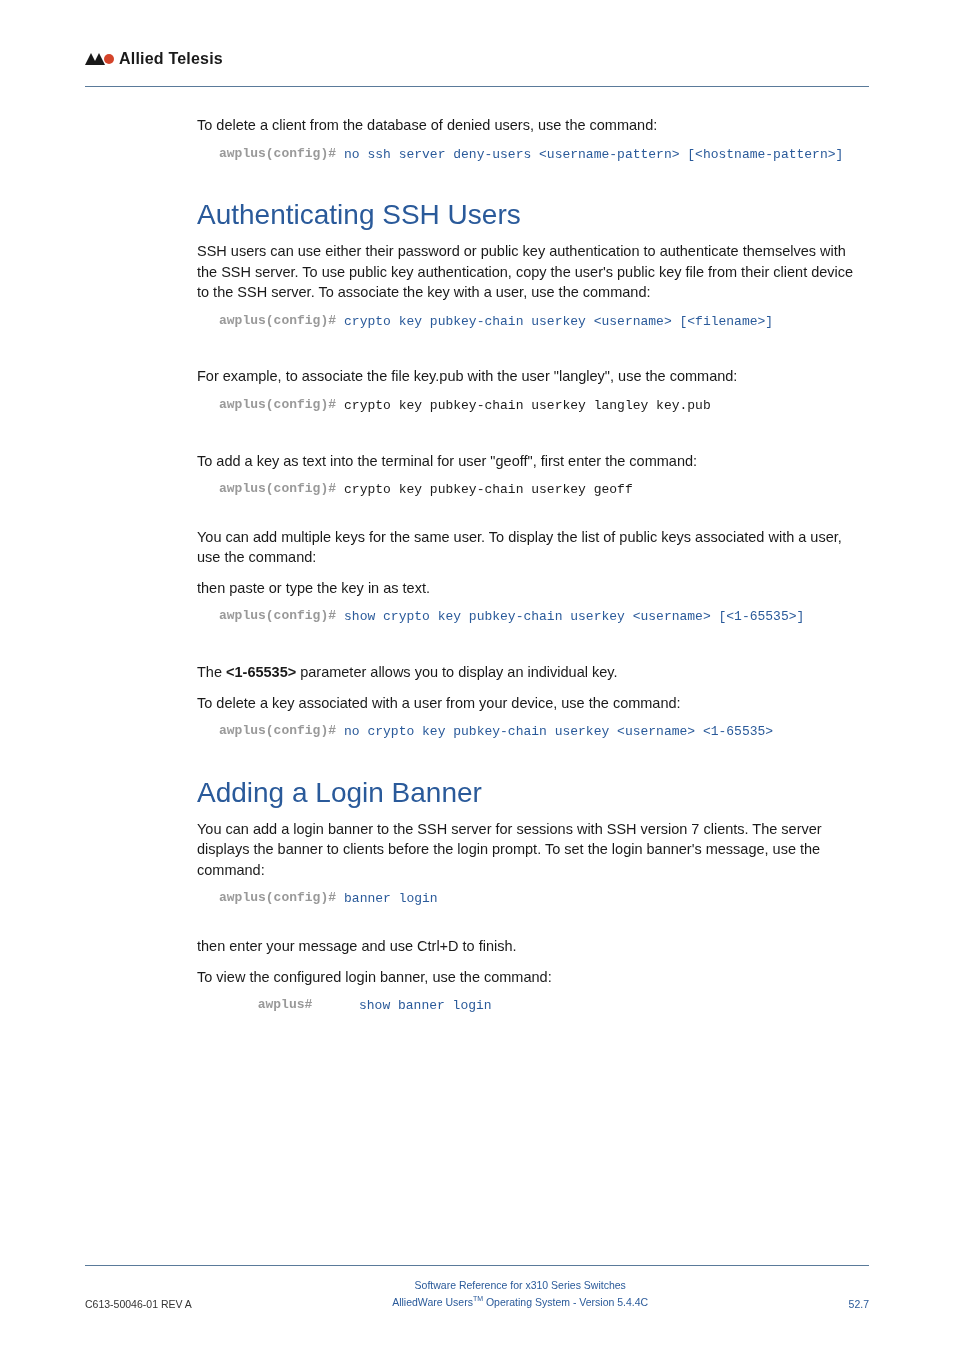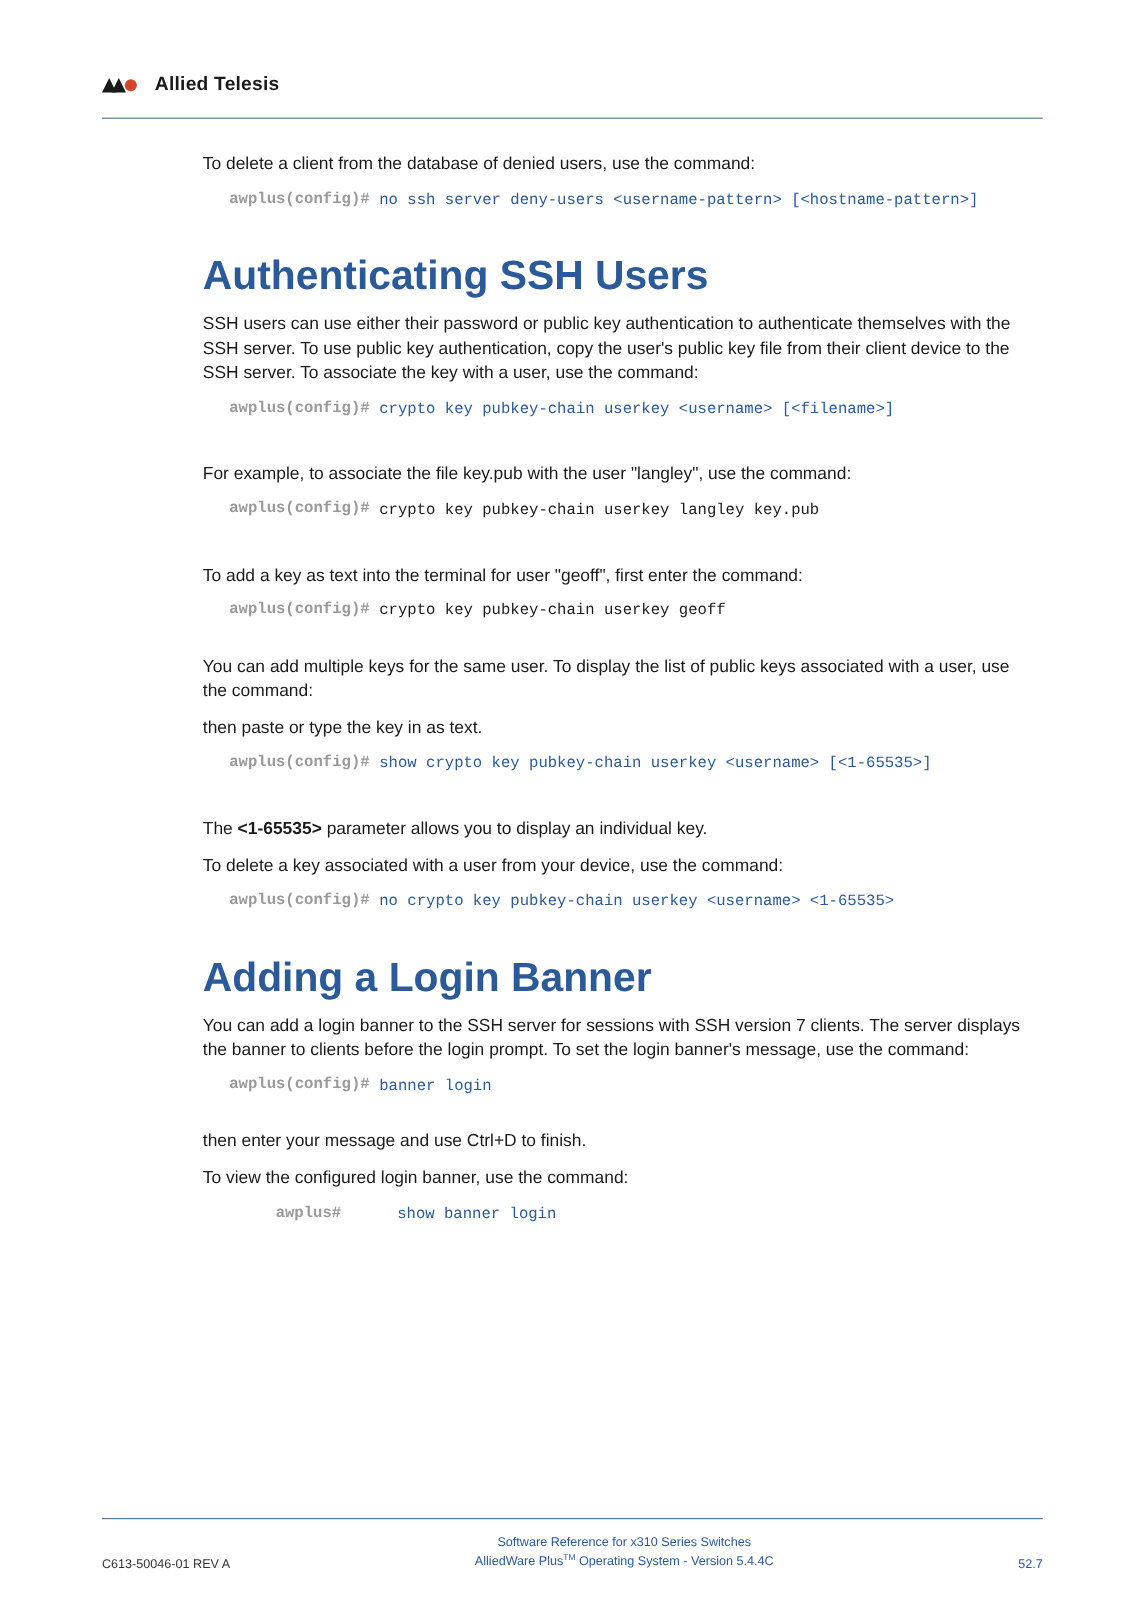--- a/index.html
+++ b/index.html
@@ -17,31 +17,30 @@
     .header {
       display: flex;
       align-items: center;
       padding-bottom: 18px;
       border-bottom: 1.5px solid #5a7a9a;
       margin-bottom: 28px;
     }
     .logo {
       display: flex;
       align-items: center;
-      gap: 12px;
-      margin-top: 12px;
+      gap: 2px;
     }
     .logo-icon { display: flex; align-items: center; }
     .logo-text {
       font-size: 16px;
       font-weight: 600;
       color: #1a1a1a;
       letter-spacing: 0.2px;
     }
-    .content { margin-left: 84px; margin-right: 5px; }
+    .content { margin-left: 112px; margin-right: 5px; }
     .para {
       font-size: 14.5px;
       line-height: 1.42;
       color: #1a1a1a;
       margin-bottom: 10px;
     }
     .cmd-block {
       margin: 10px 0 36px 22px;
       display: flex;
       font-family: Liberation Mono, monospace;
@@ -50,22 +49,22 @@
     .cmd-block.tighter { margin-bottom: 28px; }
     .prompt {
       color: #999;
       font-weight: bold;
       white-space: nowrap;
       padding-right: 8px;
     }
     .cmd-text { color: #2a5a9a; line-height: 1.35; }
     .cmd-text.black { color: #1a1a1a; }
     h2 {
-      font-size: 34px;
-      font-weight: 700;
+      font-size: 28px;
+      font-weight: 400;
       color: #2a5a9a;
       margin-bottom: 10px;
       margin-top: 8px;
     }
     .bold { font-weight: bold; }
     .footer {
       position: absolute;
       bottom: 40px;
       left: 85px;
       right: 85px;
@@ -162,17 +161,17 @@
       <span class="cmd-text">show banner login</span>
     </div>
   </div>
 </div>
 
 <div class="footer">
   <div class="footer-left">C613-50046-01 REV A</div>
   <div class="footer-center">
     <div>Software Reference for x310 Series Switches</div>
     <div>
-      <span>AlliedWare Plus</span><sup>TM</sup><span> Operating System - Version 5.4.4C</span>
+      <span>AlliedWare Users</span><sup>TM</sup><span> Operating System - Version 5.4.4C</span>
     </div>
   </div>
   <div class="footer-right">52.7</div>
 </div>
 
 </body></html>

